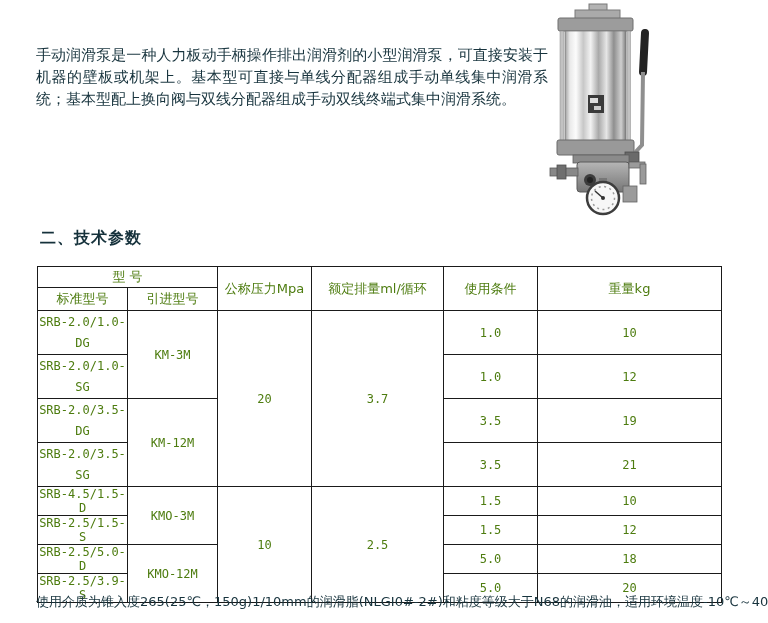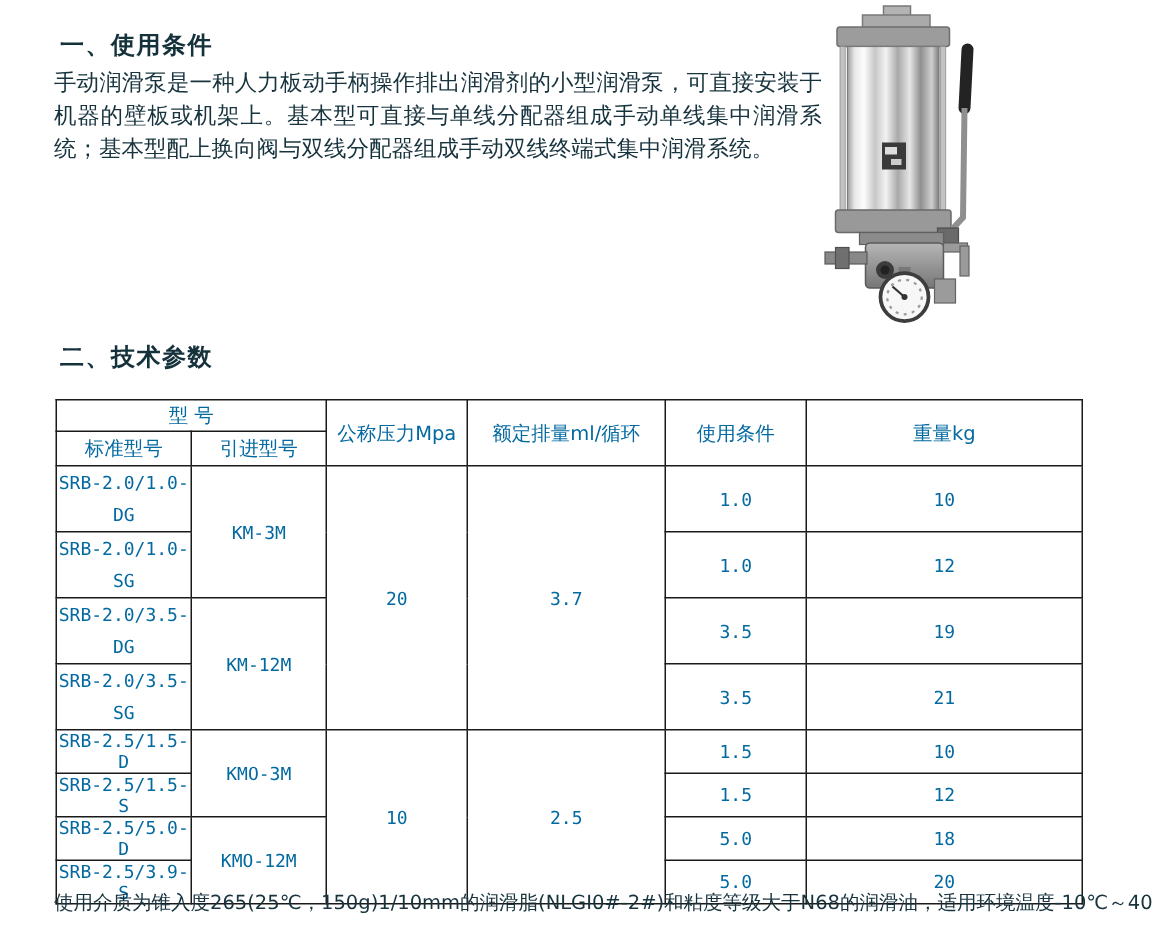--- a/index.html
+++ b/index.html
@@ -16,21 +16,21 @@
   #sec2-heading{top:228px;text-align:right;}
   .body-text{
     position:absolute;left:36px;top:44px;width:512px;
     font-size:15px;line-height:22px;text-align:justify;
   }
   .body-text p{margin:0;}
   .pump-photo{position:absolute;left:545px;top:2px;width:125px;height:218px;}
   table.specs{
     position:absolute;left:37px;top:266px;
     border-collapse:collapse;table-layout:fixed;
-    font-size:13px;color:#0369a1;
+    font-size:13px;color:#4d7c0f;
   }
   table.specs td{
     border:1px solid #1a1a1a;text-align:center;vertical-align:middle;
     padding:0;overflow:hidden;
   }
   tr.hrow1{height:21px;}
   tr.hrow2{height:23px;}
   tr.tall{height:44px;}
   tr.short{height:22px;}
   td.model,td.num{
@@ -42,21 +42,20 @@
     position:absolute;left:36px;top:593px;width:732px;
     font-size:13px;white-space:nowrap;
     font-family:"DejaVu Sans","Liberation Sans",sans-serif;
   }
 </style>
 </head>
 <body>
 
 <div class="page">
 
-  <h2 class="sec-heading" id="sec1-heading">一、使用条件</h2>
 
   <div class="body-text">
     <p>手动润滑泵是一种人力板动手柄操作排出润滑剂的小型润滑泵，可直接安装于机器的壁板或机架上。基本型可直接与单线分配器组成手动单线集中润滑系统；基本型配上换向阀与双线分配器组成手动双线终端式集中润滑系统。</p>
   </div>
 
   <svg class="pump-photo" viewBox="0 0 125 218" xmlns="http://www.w3.org/2000/svg">
     <defs>
       <linearGradient id="chrome" x1="0" y1="0" x2="1" y2="0">
         <stop offset="0" stop-color="#9f9f9f"></stop>
         <stop offset="0.08" stop-color="#e9e9e9"></stop>
@@ -162,21 +161,21 @@
         <td class="num">19</td>
       </tr>
       <tr class="tall">
         <td class="model wrap2">SRB-2.0/3.5-
 SG</td>
         <td class="num">3.5</td>
         <td class="num">21</td>
       </tr>
 
       <tr class="short">
-        <td class="model">SRB-2.5/1.5-D</td>
+        <td class="model">SRB-4.5/1.5-D</td>
         <td class="model" rowspan="2">KMO-3M</td>
         <td class="num" rowspan="4">10</td>
         <td class="num" rowspan="4">2.5</td>
         <td class="num">1.5</td>
         <td class="num">10</td>
       </tr>
       <tr class="short">
         <td class="model">SRB-2.5/1.5-S</td>
         <td class="num">1.5</td>
         <td class="num">12</td>

